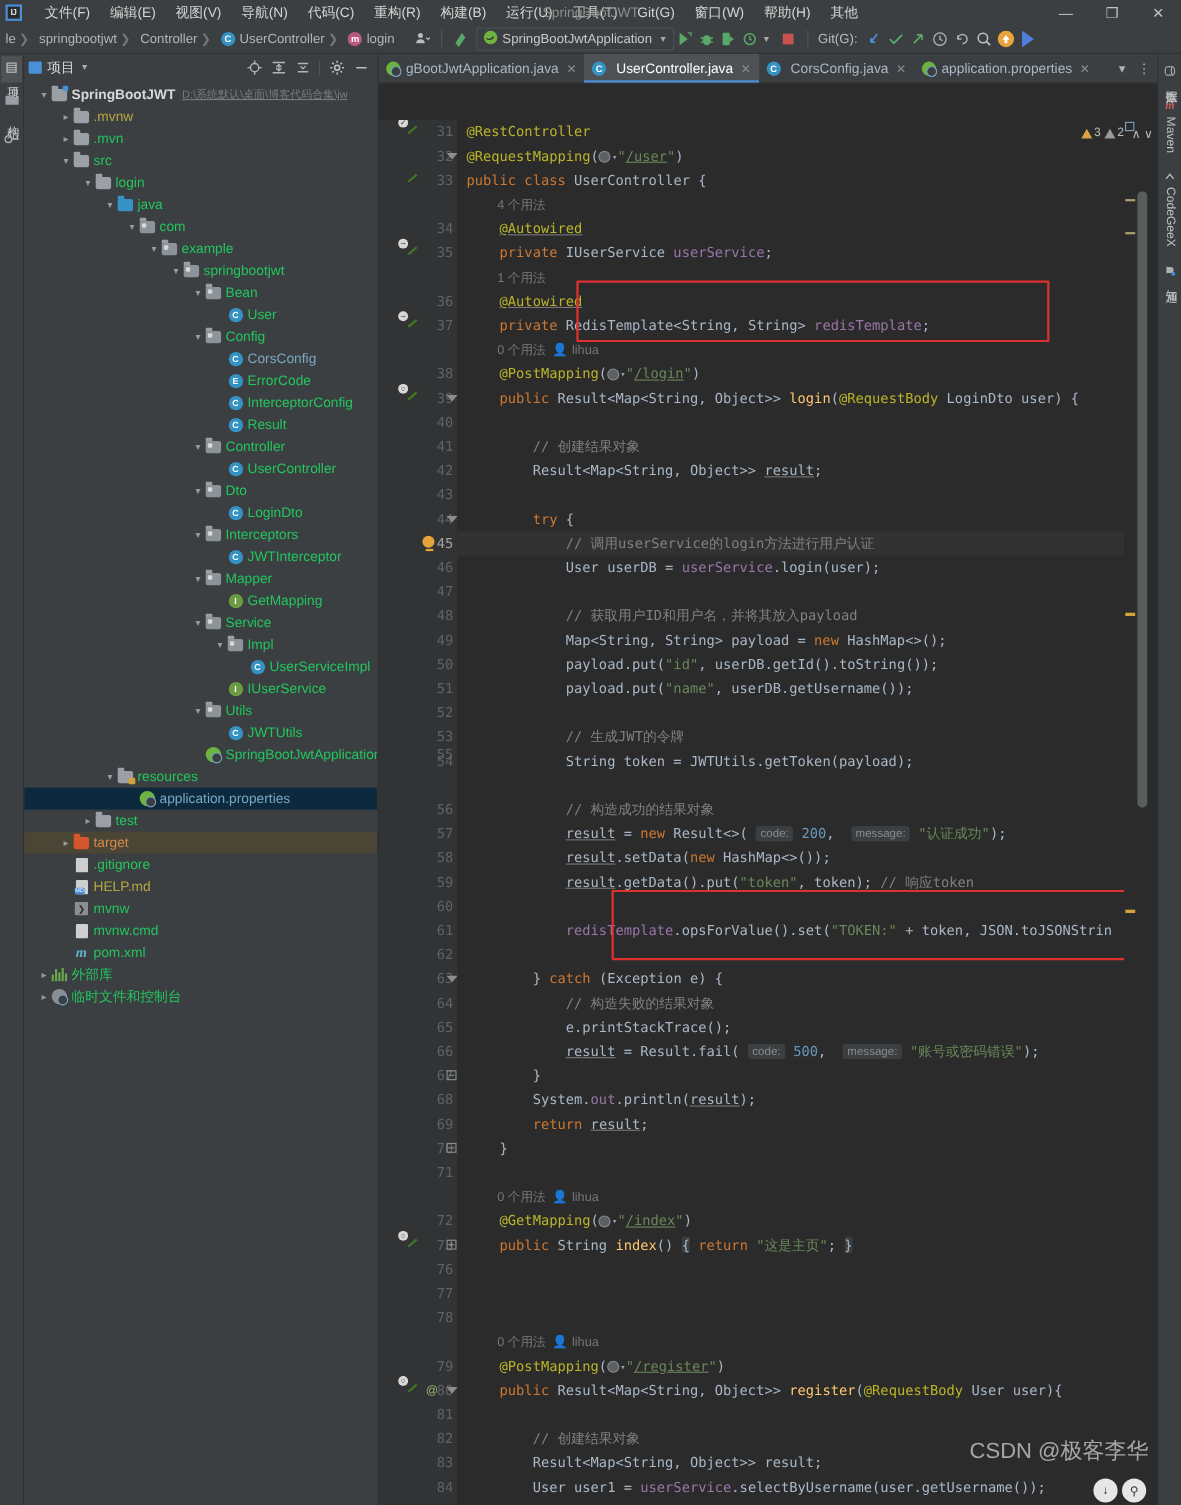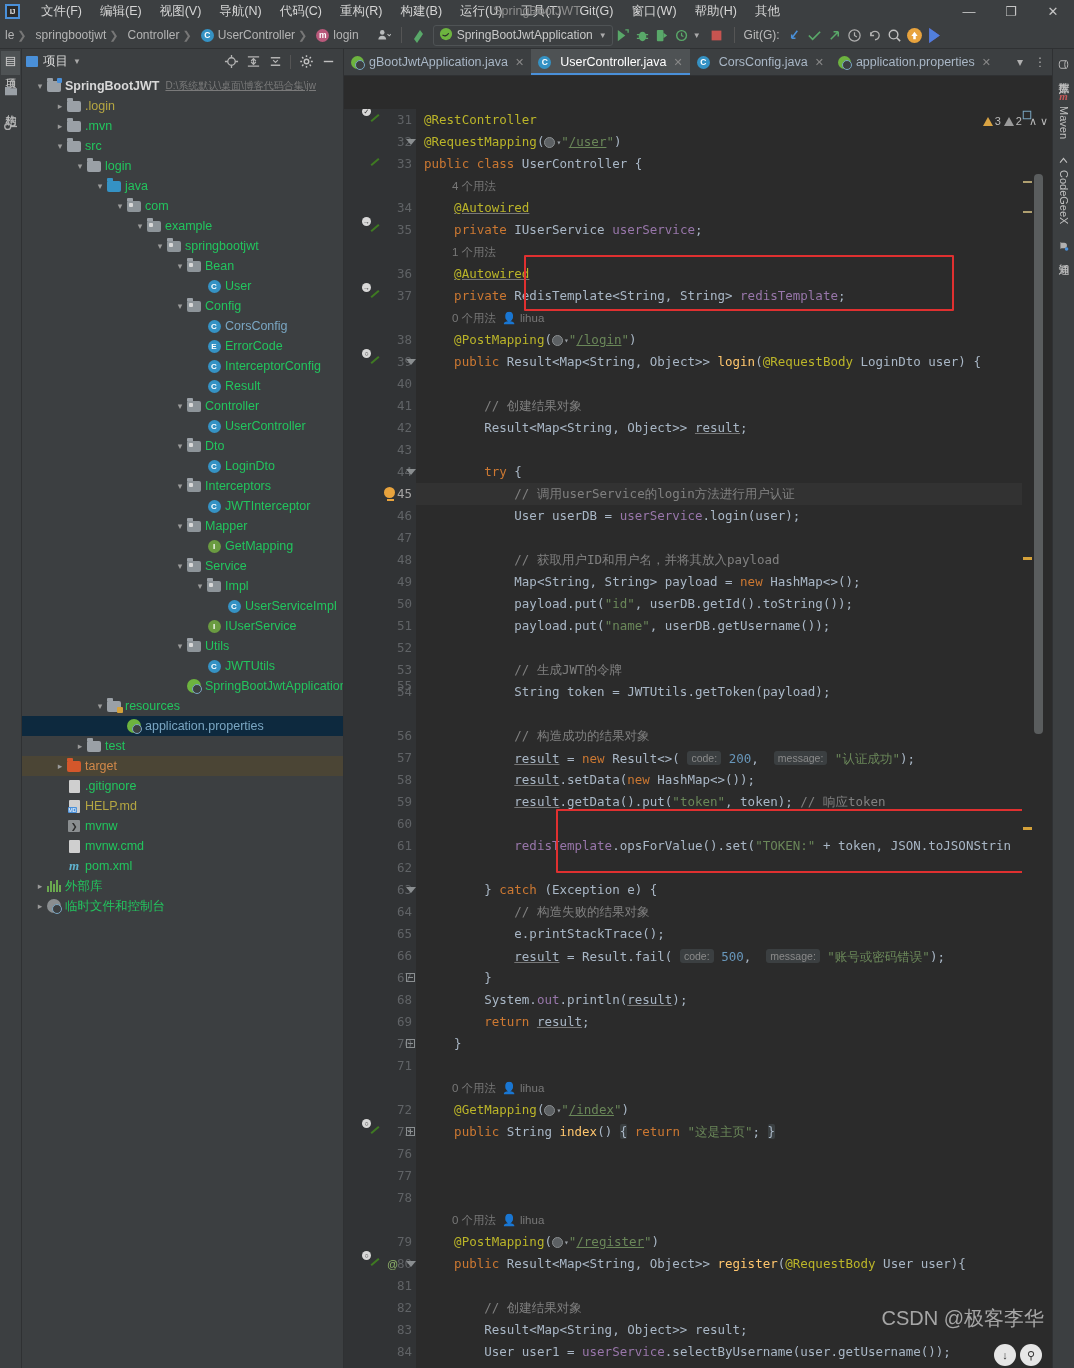--- a/index.html
+++ b/index.html
@@ -406,21 +406,21 @@
             </span>
             <span class="lbl bold">SpringBootJWT</span>
             <span class="path">D:\系统默认\桌面\博客代码合集\jw</span>
           </div>
           <div class="row">
             <span style="width:32px;flex:0 0 32px"></span>
             <span class="arrow">▸</span>
             <span class="ico">
               <span class="fld"></span>
             </span>
-            <span class="lbl yellow">.login</span>
+            <span class="lbl yellow">.mvnw</span>
           </div>
           <div class="row">
             <span style="width:32px;flex:0 0 32px"></span>
             <span class="arrow">▸</span>
             <span class="ico">
               <span class="fld"></span>
             </span>
             <span class="lbl ">.mvn</span>
           </div>
           <div class="row">

